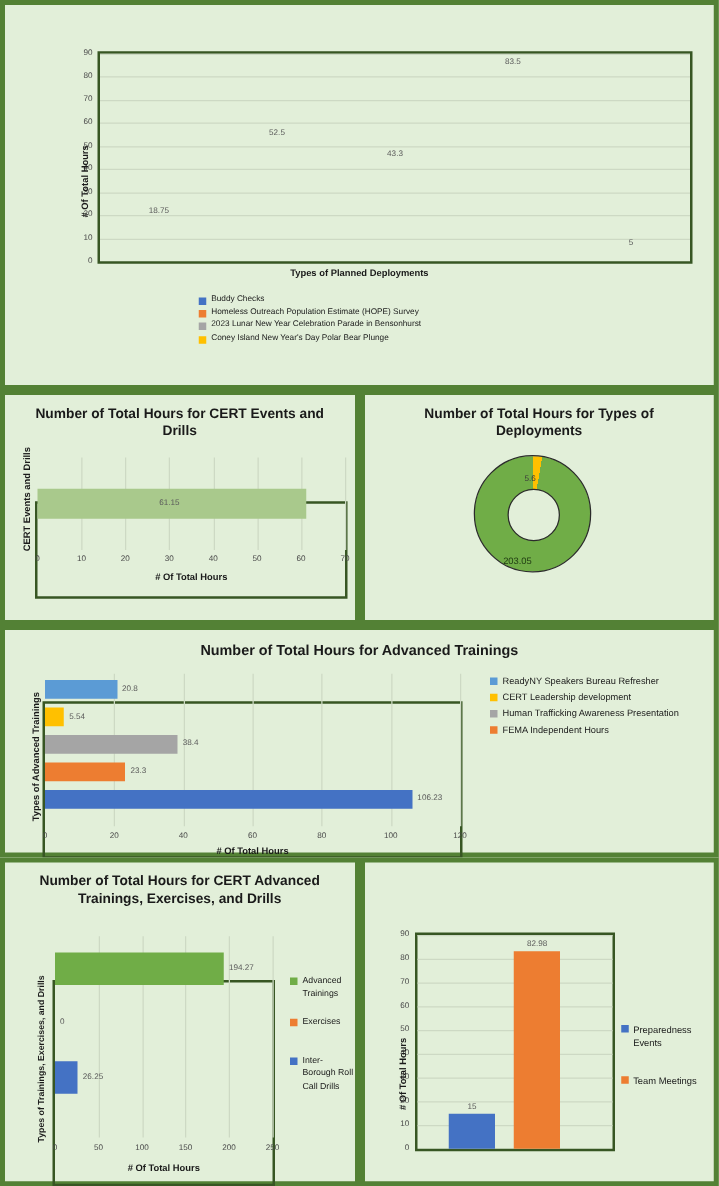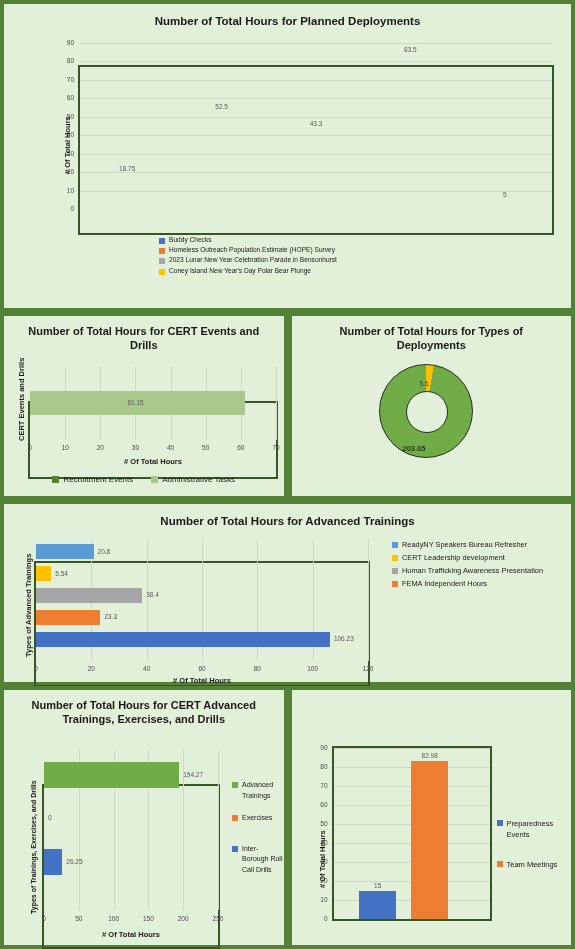--- a/index.html
+++ b/index.html
@@ -61,21 +61,20 @@
   
   .donut-wrap{position:absolute;}
   .donut-center{position:absolute;border-radius:50%;background:#e2efd9;}
 </style>
 </head>
 <body>
 
 <div class="dash">
 
   <div class="panel p-top">
-    <div class="ctitle t-lg">Number of Total Hours for Planned Deployments</div>
 
     <div class="plot" id="plot1" style="left:74px;top:37px;width:476px;height:170px;"></div>
     <div id="p1-ticks">
         <div class="axlabel" style="left:56px;top:35px;width:14px;text-align:right;">90</div>
         <div class="gridline" style="left:76px;top:39px;width:472px;height:1px;"></div>
         <div class="axlabel" style="left:56px;top:53.44444444444444px;width:14px;text-align:right;">80</div>
         <div class="gridline" style="left:76px;top:57.44444444444444px;width:472px;height:1px;"></div>
         <div class="axlabel" style="left:56px;top:71.88888888888889px;width:14px;text-align:right;">70</div>
         <div class="gridline" style="left:76px;top:75.88888888888889px;width:472px;height:1px;"></div>
         <div class="axlabel" style="left:56px;top:90.33333333333334px;width:14px;text-align:right;">60</div>
@@ -94,20 +93,21 @@
       </div>
     <div id="p1-bars">
         <div class="dlabel" style="left:96.7px;top:161.41666666666666px;width:53px;text-align:center;">18.75</div>
         <div class="dlabel" style="left:191.10000000000002px;top:99.16666666666667px;width:53px;text-align:center;">52.5</div>
         <div class="dlabel" style="left:285.5px;top:116.13555555555557px;width:53px;text-align:center;">43.3</div>
         <div class="dlabel" style="left:379.90000000000003px;top:41.98888888888888px;width:53px;text-align:center;">83.5</div>
         <div class="dlabel" style="left:474.3px;top:186.77777777777777px;width:53px;text-align:center;">5</div>
       </div>
 
     <div class="axtitle vert" style="left:59px;top:170px;"># Of Total Hours</div>
+    <div class="axtitle" style="left:0;right:0;top:210px;text-align:center;">Types of Planned Deployments</div>
 
     <div class="legend" style="left:155px;top:232px;" id="p1-legend">
         <div class="litem">
           <span class="lswatch" style="background:#4472c4;"></span>
           <span class="ltext">Buddy Checks</span>
         </div>
         <div class="litem">
           <span class="lswatch" style="background:#ed7d31;"></span>
           <span class="ltext">Homeless Outreach Population Estimate (HOPE) Survey</span>
         </div>
@@ -149,40 +149,30 @@
           <div class="axlabel" style="left:123.42857142857144px;top:128px;width:16px;text-align:center;">30</div>
           <div class="axlabel" style="left:158.57142857142858px;top:128px;width:16px;text-align:center;">40</div>
           <div class="axlabel" style="left:193.71428571428572px;top:128px;width:16px;text-align:center;">50</div>
           <div class="axlabel" style="left:228.85714285714286px;top:128px;width:16px;text-align:center;">60</div>
           <div class="axlabel" style="left:264px;top:128px;width:16px;text-align:center;">70</div>
         </div>
 
       <div class="axtitle vert" style="left:13px;top:125px;">CERT Events and Drills</div>
       <div class="axtitle" style="left:24px;width:250px;top:141px;text-align:center;"># Of Total Hours</div>
 
-      <div class="legend legend-h" style="left:0;right:0;top:159px;" id="p2-legend">
-          <div class="litem">
-            <span class="lswatch" style="background:#538135;"></span>
-            <span class="ltext">Recruitment Events</span>
-          </div>
-          <div class="litem">
-            <span class="lswatch" style="background:#a9c98c;"></span>
-            <span class="ltext">Administrative Tasks</span>
-          </div>
-        </div>
     </div>
 
     <div class="panel">
       <div class="ctitle t-md" style="padding-left:22px;padding-right:22px;">Number of Total Hours for Types of Deployments</div>
 
       <div class="donut-wrap" id="donut" style="left: 87px; top: 48px; width: 94px; height: 94px; background: conic-gradient(rgb(255, 192, 0) 0deg, rgb(255, 192, 0) 9.66211deg, rgb(112, 173, 71) 9.66211deg, rgb(112, 173, 71) 360deg); border-radius: 50%; border: 1.5px solid rgb(43, 43, 43); box-sizing: border-box;">
         <div class="donut-center" style="left: 26px; top: 26px; width: 42px; height: 42px; border: 1.5px solid rgb(43, 43, 43); box-sizing: border-box;"></div>
       </div>
       <div class="dlabel" id="donut-lab-small" style="left:128px;top:64px;color:#3a3a3a;">5.6</div>
-      <div class="dlabel" id="donut-lab-big" style="left:111px;top:128px;font-size:7.5px;font-weight:bold;color:#1f3b12;">203.05</div>
+      <div class="dlabel" id="donut-lab-big" style="left:111px;top:128px;font-size:7.5px;font-weight:normal;color:#1f3b12;">203.05</div>
 
     </div>
   </div>
 
   <div class="panel p-adv">
     <div class="ctitle t-lg">Number of Total Hours for Advanced Trainings</div>
 
     <div class="plot" id="plot4" style="left:30px;top:33px;width:336px;height:126px;"></div>
     <div id="p4-grid">
         <div class="gridline" style="left:87.33333333333334px;top:35px;width:1px;height:122px;"></div>

